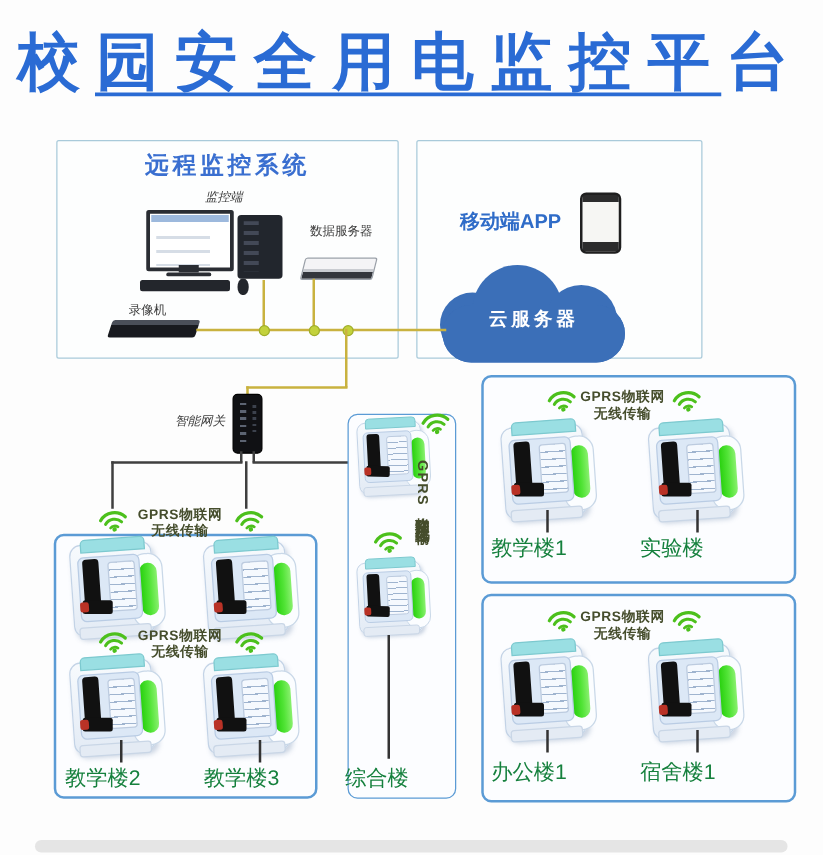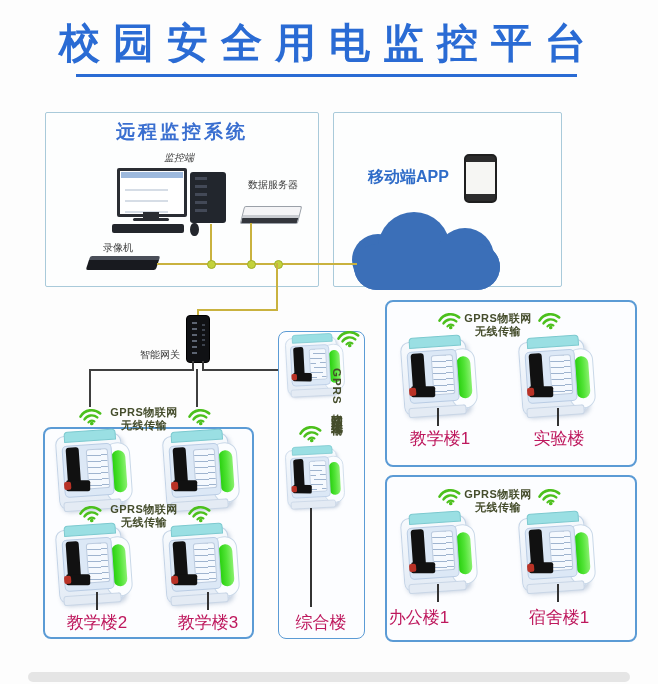--- a/index.html
+++ b/index.html
@@ -6,21 +6,21 @@
   body {
     width:658px; height:684px; position:relative; overflow:hidden;
     background:#fdfdfd;
     font-family:"Liberation Sans","DejaVu Sans",sans-serif;
   }
   .abs { position:absolute; }
 
   
   .page-title {
     left:0; top:16px; width:658px; height:52px;
-    text-align:center; font-size:41px; font-weight:bold;
+    text-align:center; font-size:50px; font-weight:bold;
     color:#2a6bd4; letter-spacing:13px; white-space:nowrap;
   }
   .title-underline { left:76px; top:74px; width:501px; height:3px; background:#2a6bd4; }
 
   
   .thin-box { border:1px solid #a9cada; background:#fdfefe; border-radius:2px; }
 
   
   .group-box { border:2px solid #5b9bd5; border-radius:8px; background:#fcfdff; }
 
@@ -72,21 +72,21 @@
   .wifi-slot { width:27px; height:20px; color:#4cc01c; }
   .wifi-slot svg { transform:rotate(-9deg); display:block; }
 
   
   .gprs { font-size:11px; line-height:12.5px; font-weight:bold; color:#454d2c;
      text-align:center; letter-spacing:.5px; white-space:nowrap; }
   .gprs-vert { writing-mode:vertical-rl; font-size:11.5px; font-weight:bold; color:#454d2c;
      line-height:14px; letter-spacing:1px; }
 
   
-  .bldg { font-size:17px; color:#be185d; text-align:center; white-space:nowrap; }
+  .bldg { font-size:17px; color:#15803d; white-space:nowrap; }
   .stem { width:2px; background:#333; }
 
   
   .device-slot { width:78px; height:80px; }
   .dv-wrap { position:absolute; inset:0; transform:rotate(-4deg); }
   .device-slot.small .dv-wrap { transform:rotate(-3deg) scale(.78); transform-origin:top left; }
   .dv-wrap div { position:absolute; }
   .dv-body { left:2px; top:6px; width:64px; height:72px;
      background:linear-gradient(180deg,#f7fafd,#e3ebf5);
      border:1px solid #c3d3e6; border-radius:9px; box-shadow:2px 3px 4px rgba(90,120,160,.3); }
@@ -138,33 +138,34 @@
 <div class="abs thin-box" style="left:333px;top:112px;width:227px;height:173px;"></div>
 <div class="abs blue-label" style="left:368px;top:167px;">移动端APP</div>
 <div class="abs phone" style="left:464px;top:154px;width:29px;height:45px;"></div>
 
 <div class="abs cloud" style="left:352px;top:212px;width:150px;height:80px;">
   <i style="left:0;top:22px;width:52px;height:52px;"></i>
   <i style="left:26px;top:0;width:72px;height:72px;"></i>
   <i style="left:84px;top:16px;width:58px;height:58px;"></i>
   <span class="base"></span>
     <div class="base"></div>
+  <div class="cloud-label">云服务器</div>
 </div>
 
 <div class="abs wire-y" style="left:210px;top:224px;width:2px;height:40px;"></div>
 <div class="abs wire-y" style="left:250px;top:223px;width:2px;height:41px;"></div>
 <div class="abs wire-y" style="left:157px;top:263px;width:200px;height:2px;"></div>
 <div class="abs dot" style="left:207px;top:260px;"></div>
 <div class="abs dot" style="left:247px;top:260px;"></div>
 <div class="abs dot" style="left:274px;top:260px;"></div>
 <div class="abs wire-y" style="left:276px;top:263px;width:2px;height:47px;"></div>
 <div class="abs wire-y" style="left:197px;top:309px;width:81px;height:2px;"></div>
 <div class="abs wire-y" style="left:197px;top:309px;width:2px;height:8px;"></div>
 
-<div class="abs small-label" style="left:134px;top:348px;width:52px;">智能网关</div>
+<div class="abs small-label" style="left:134px;top:330px;width:52px;font-style:italic;">智能网关</div>
 <div class="abs gateway" style="left:186px;top:315px;width:22px;height:46px;"></div>
 
 <div class="abs wire-k" style="left:192px;top:361px;width:2px;height:9px;"></div>
 <div class="abs wire-k" style="left:202px;top:361px;width:2px;height:9px;"></div>
 <div class="abs wire-k" style="left:89px;top:369px;width:105px;height:2px;"></div>
 <div class="abs wire-k" style="left:202px;top:369px;width:82px;height:2px;"></div>
 <div class="abs wire-k" style="left:89px;top:369px;width:2px;height:38px;"></div>
 <div class="abs wire-k" style="left:196px;top:369px;width:2px;height:38px;"></div>
 
 <div class="abs group-box" style="left:43px;top:427px;width:207px;height:208px;"></div>
@@ -411,16 +412,16 @@
     <div class="dv-green"></div>
     <div class="dv-panel"></div>
     <div class="dv-meter"></div>
     <div class="dv-handle"></div>
     <div class="dv-red"></div>
     <div class="dv-base"></div>
   </div>
 </div>
 <div class="abs stem" style="left:437px;top:584px;height:18px;"></div>
 <div class="abs stem" style="left:557px;top:584px;height:18px;"></div>
-<div class="abs bldg" style="left:372px;top:606px;width:94px;">办公楼1</div>
+<div class="abs bldg" style="left:393px;top:606px;width:94px;">办公楼1</div>
 <div class="abs bldg" style="left:512px;top:606px;width:94px;">宿舍楼1</div>
 
 <div class="abs footer-bar" style="left:28px;top:672px;width:602px;height:10px;"></div>
 
 </body></html>

